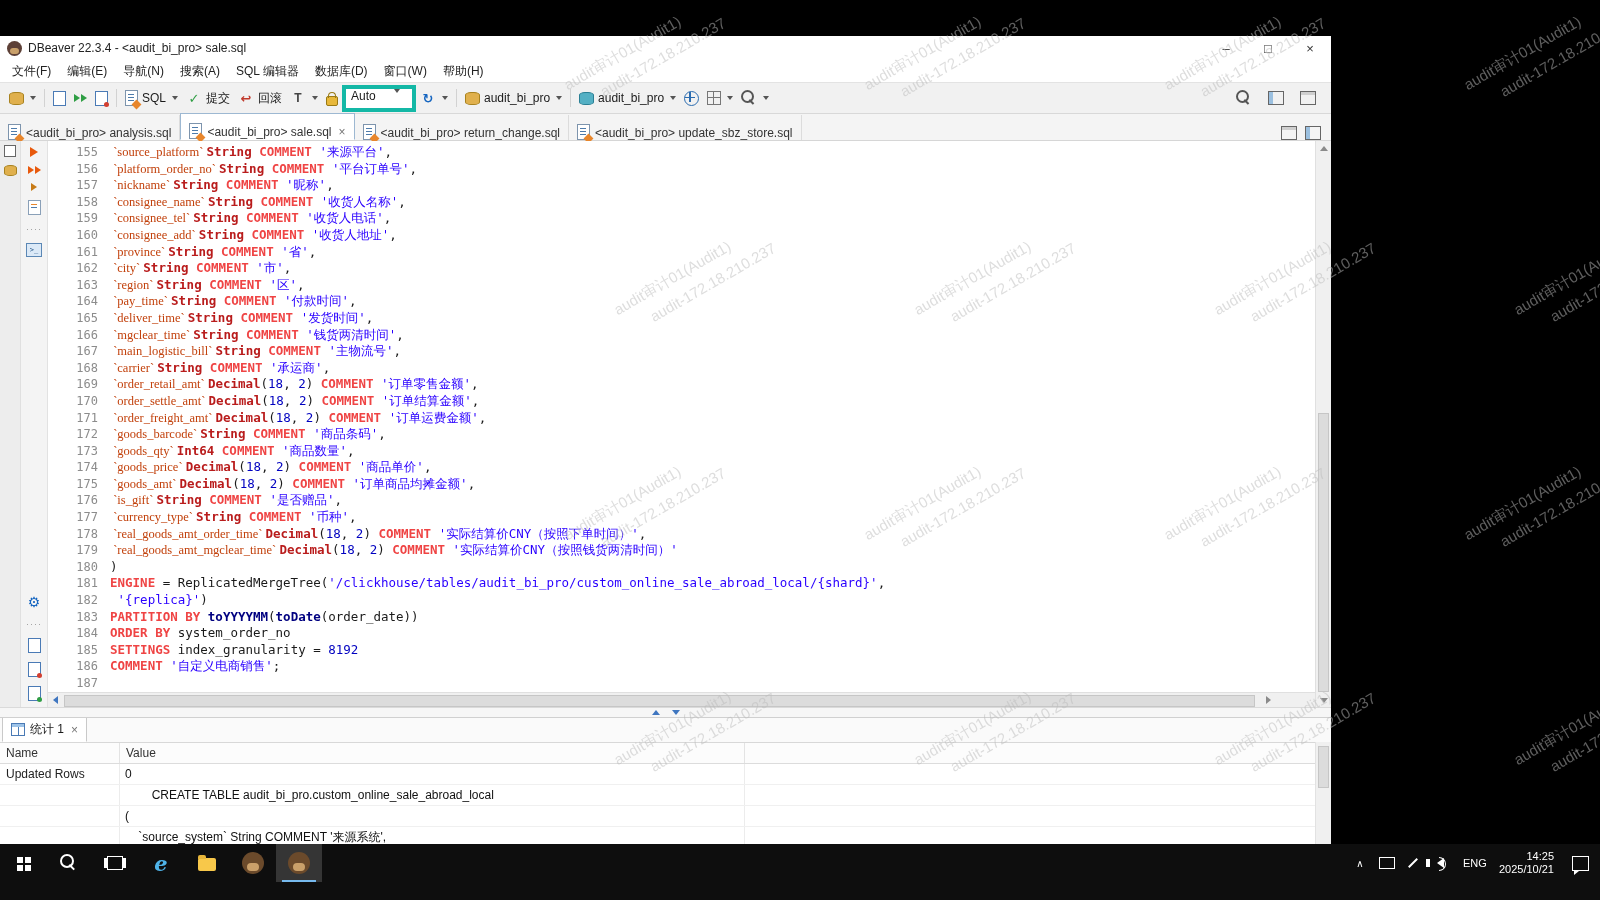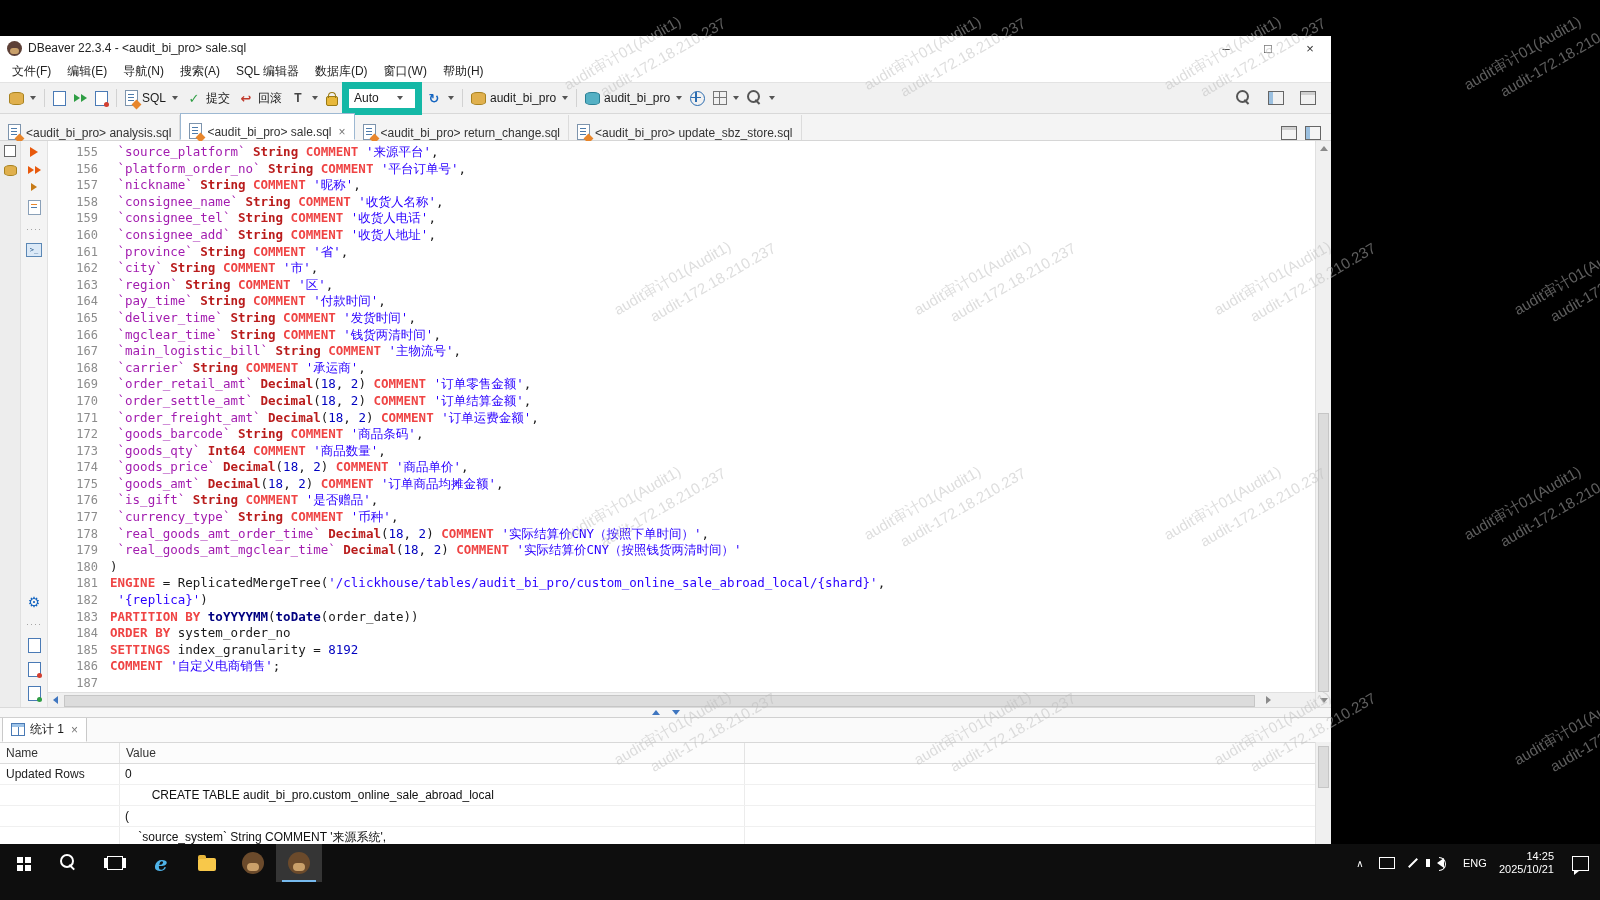--- a/index.html
+++ b/index.html
@@ -14,21 +14,21 @@
   .wbtn{width:42px;height:100%;display:flex;align-items:center;justify-content:center;font-size:13px;color:#333;}
   
   .menubar{height:22px;display:flex;align-items:flex-end;background:#fff;padding-left:4px;}
   .mitem{padding:2px 8px;color:#222;}
   
   .toolbar{height:30px;background:#f1f1f1;border-top:1px solid #e3e3e3;border-bottom:1px solid #d8d8d8;
     display:flex;align-items:center;padding:0 5px;}
   .tbtn{display:flex;align-items:center;gap:4px;padding:2px 4px;border-radius:2px;white-space:nowrap;}
   .tsep{width:1px;height:18px;background:#d2d2d2;margin:0 4px;}
   .caret{width:0;height:0;border-left:3.5px solid transparent;border-right:3.5px solid transparent;border-top:4px solid #555;margin-left:2px;}
-  .combo{background:#fff;border:7px solid #14b8a6;height:19px;display:flex;align-items:center;padding:0 5px;gap:16px;min-width:56px;}
+  .combo{background:#fff;border:4px solid #14b8a6;height:19px;display:flex;padding:0 5px;gap:16px;min-width:56px;}
   .ic{display:inline-flex;align-items:center;justify-content:center;width:16px;height:16px;font-size:12px;line-height:1;}
   .ic-page{width:11px;height:14px;background:#fff;border:1px solid #7d94ad;position:relative;}
   .ic-page::before{content:"";position:absolute;left:2px;top:3px;width:6px;height:1px;background:#4d7bab;box-shadow:0 3px #4d7bab,0 6px #4d7bab;}
   .ic-page::after{content:"";position:absolute;right:-3px;bottom:-3px;width:7px;height:7px;background:#e8862c;transform:rotate(45deg);}
   .ic-check{color:#2f9e44;font-weight:bold;font-size:13px;}
   .ic-undo{color:#c0392b;font-weight:bold;font-size:13px;}
   .ic-refresh{color:#1565c0;font-weight:bold;font-size:13px;}
   .ic-txn{color:#444;font-weight:bold;font-size:12px;}
   .ic-lock{width:10px;height:8px;background:#e8b83a;border:1px solid #9a7a14;border-radius:2px;position:relative;margin-top:5px;}
   .ic-lock::before{content:"";position:absolute;left:1px;top:-5px;width:6px;height:5px;border:1.5px solid #9a7a14;border-bottom:none;border-radius:4px 4px 0 0;}
@@ -66,21 +66,21 @@
   .dots{color:#999;font-size:9px;letter-spacing:1px;}
   .ic-doc{width:11px;height:13px;background:#fff;border:1px solid #4a7ab5;position:relative;}
   .ic-doc.red::after{content:"";position:absolute;right:-2px;bottom:-2px;width:5px;height:5px;background:#d23f31;border-radius:50%;}
   .ic-doc.green::after{content:"";position:absolute;right:-2px;bottom:-2px;width:5px;height:5px;background:#2f9e44;border-radius:50%;}
   
   .editor{flex:1;position:relative;background:#fff;overflow:hidden;display:flex;flex-direction:column;}
   .code-area{flex:1;overflow:hidden;padding-top:3px;}
   .cl{display:flex;height:16.6px;line-height:16.6px;white-space:pre;}
   .ln{width:50px;text-align:right;padding-right:12px;color:#8c8c8c;font-family:"DejaVu Sans Mono",monospace;font-size:12px;flex:none;}
   .ct{font-family:"DejaVu Sans Mono",monospace;font-size:12.5px;}
-  .t-pl{color:#1a1a1a;} .t-id{color:#a21caf;} .t-ty{color:#b91c1c;font-weight:bold;}
+  .t-pl{color:#1a1a1a;} .t-id{color:#c2410c;font-family:Liberation Serif, serif;} .t-ty{color:#b91c1c;font-weight:bold;}
   .t-kw{color:#ef4444;font-weight:bold;} .t-st{color:#2a00ff;} .t-nu{color:#0000c0;} .t-fn{color:#000080;font-weight:bold;}
   .hscroll{height:14px;background:#f0f0f0;border-top:1px solid #e0e0e0;position:relative;flex:none;}
   .hthumb{position:absolute;top:2px;left:16px;right:60px;height:10px;background:#dcdcdc;border:1px solid #c6c6c6;}
   .harrow{position:absolute;top:0;width:14px;height:14px;display:flex;align-items:center;justify-content:center;}
   .tri-l{width:0;height:0;border-top:4px solid transparent;border-bottom:4px solid transparent;border-right:5px solid #3f76c0;}
   .tri-r{width:0;height:0;border-top:4px solid transparent;border-bottom:4px solid transparent;border-left:5px solid #8a8a8a;}
   .vscroll{width:15px;background:#f0f0f0;border-left:1px solid #e0e0e0;position:relative;flex:none;}
   .vthumb{position:absolute;left:2px;right:2px;top:48%;height:49%;background:#dcdcdc;border:1px solid #c6c6c6;}
   .varrow{position:absolute;left:0;width:15px;height:14px;display:flex;align-items:center;justify-content:center;}
   .tri-u{width:0;height:0;border-left:4px solid transparent;border-right:4px solid transparent;border-bottom:5px solid #8a8a8a;}

